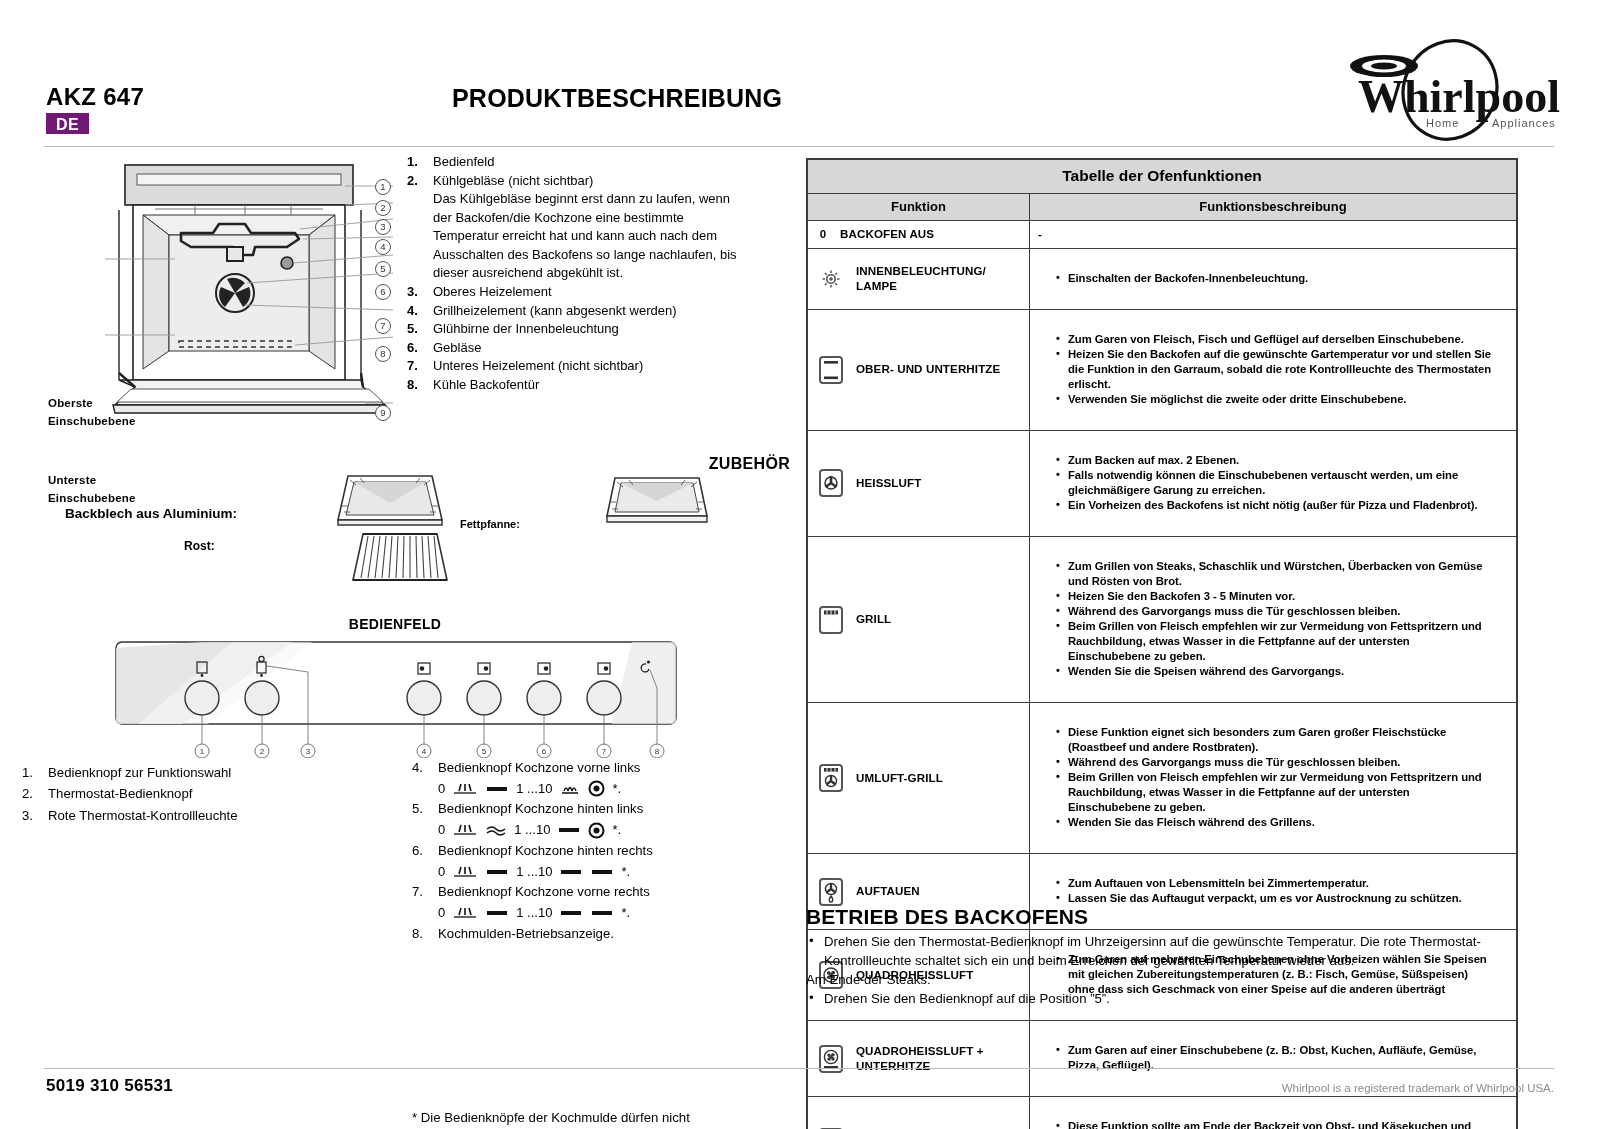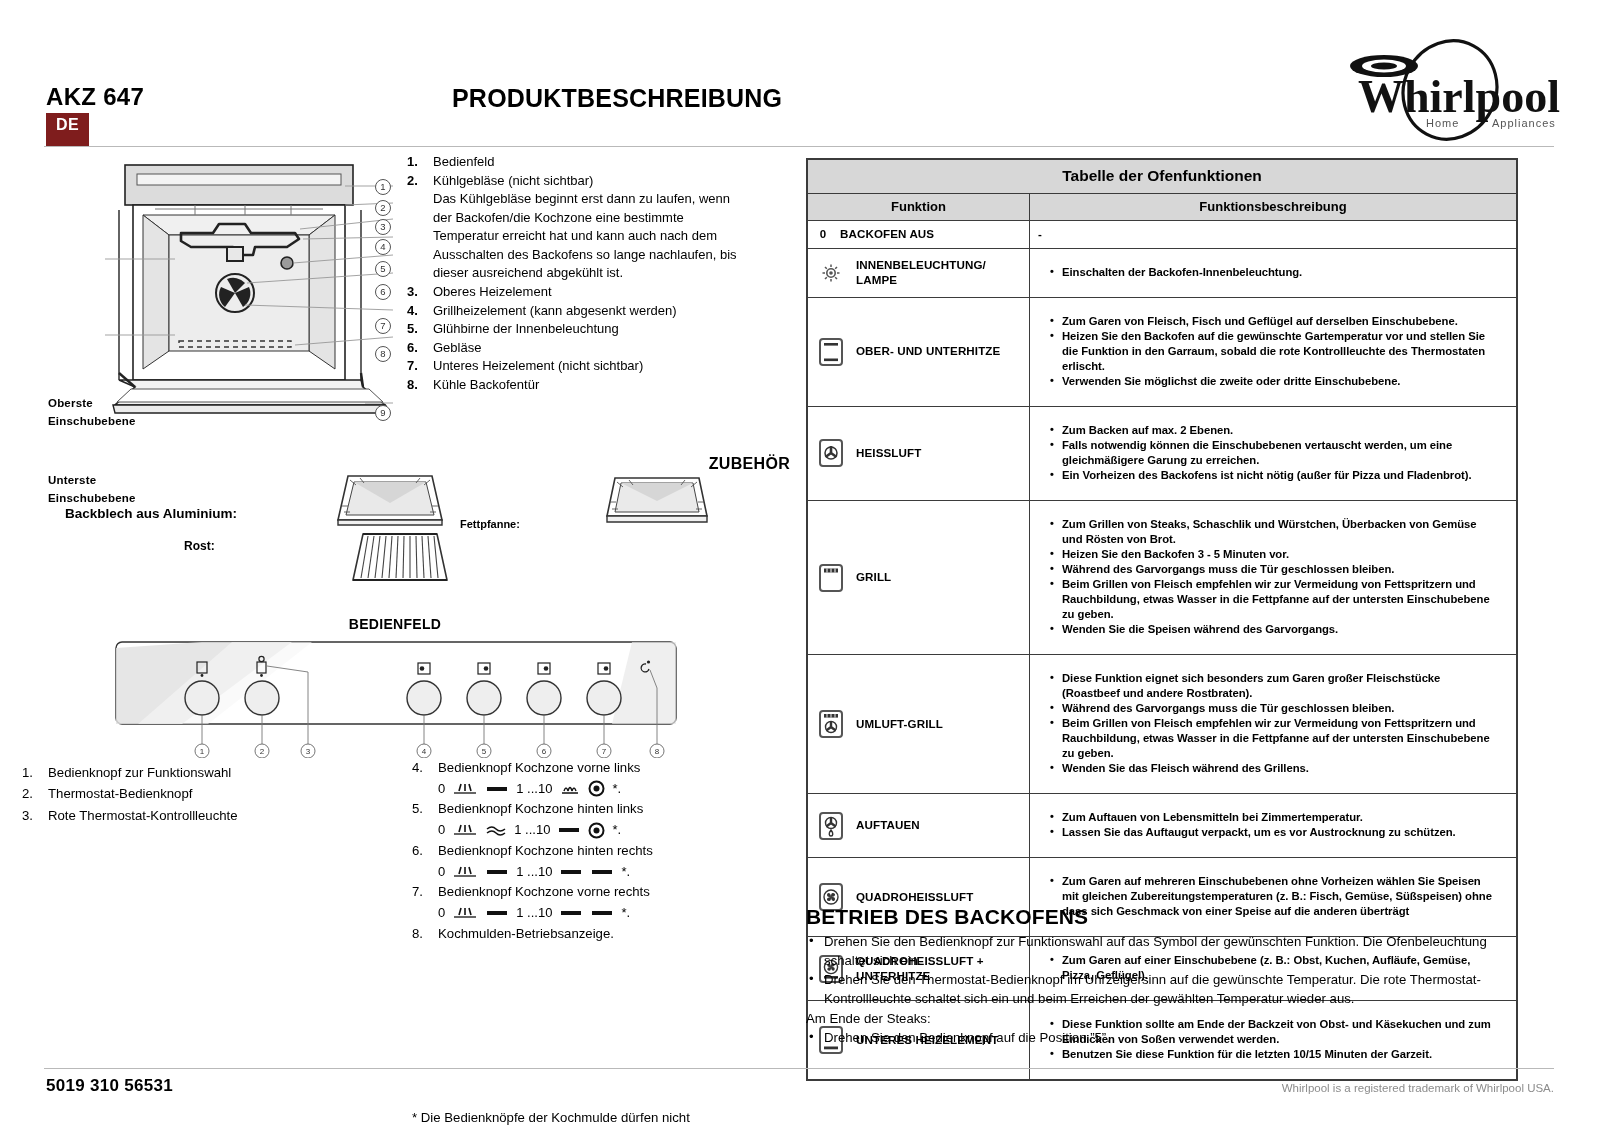--- a/index.html
+++ b/index.html
@@ -21,24 +21,24 @@
   }
   .model-code {
     position: absolute;
     left: 46px; top: 83px;
     font-size: 24px; font-weight: bold;
     letter-spacing: 0.3px;
   }
   .lang-badge {
     position: absolute;
     left: 46px; top: 113px;
-    background: #7f1d1d;
+    background: #701a75;
     color: #ffffff;
     font-size: 16px; font-weight: bold;
-    padding: 3px 10px 12px 10px;
+    padding: 3px 10px 0 10px;
     letter-spacing: 0.5px;
   }
   .page-title {
     position: absolute;
     left: 408px; top: 84px;
     font-size: 25px; font-weight: bold;
     letter-spacing: 0.2px;
     margin-left: 44px;
   }
   .logo {
@@ -140,21 +140,21 @@
     background: #d7d7d7; text-align: center;
     font-size: 13px; font-weight: bold; padding: 5px 0 6px 0;
   }
   .c-fn { width: 222px; }
   .fn-cell { padding: 6px 4px 6px 8px; }
   .fn-inner { display: flex; align-items: center; gap: 10px; }
   .fn-zero { font-size: 11.5px; font-weight: bold; width: 14px; text-align: center; }
   .fn-name { font-size: 11.6px; font-weight: bold; line-height: 1.28; letter-spacing: 0.1px; }
   .icon-box { width: 30px; flex: none; display: flex; justify-content: center; }
   .desc-cell { padding: 6px 8px 7px 8px; }
-  .desc-cell ul { margin: 10px; padding: 0; list-style: none; }
+  .desc-cell ul { margin: 16px; padding: 0; list-style: none; }
   .desc-cell li {
     font-size: 11.3px; font-weight: bold; line-height: 1.33;
     padding-left: 14px; position: relative; letter-spacing: -0.05px;
   }
   .desc-cell li::before {
     content: "\2022"; position: absolute; left: 2px; top: -1px; font-size: 11px;
   }
   .dash-cell { font-size: 11.5px; font-weight: bold; padding: 6px 8px; }
 
   
@@ -832,21 +832,20 @@
           <li>Benutzen Sie diese Funktion für die letzten 10/15 Minuten der Garzeit.</li>
         </ul>
       </td>
     </tr>
   </tbody>
     </table>
 </div>
 
 <div class="oper-title">BETRIEB DES BACKOFENS</div>
 <div class="oper-body">
-  <div class="bl">Drehen Sie den Bedienknopf zur Funktionswahl auf das Symbol der gewünschten Funktion. Die Ofenbeleuchtung schaltet sich ein.</div>
   <div class="bl">Drehen Sie den Thermostat-Bedienknopf im Uhrzeigersinn auf die gewünschte Temperatur. Die rote Thermostat-Kontrollleuchte schaltet sich ein und beim Erreichen der gewählten Temperatur wieder aus.</div>
   <div class="plain">Am Ende der Steaks:</div>
   <div class="bl">Drehen Sie den Bedienknopf auf die Position ”5”.</div>
 </div>
 
 <div class="hr-bot"></div>
 <div class="doc-num">5019 310 56531</div>
 <div class="trademark">Whirlpool is a registered trademark of Whirlpool USA.</div>
 
 </body></html>

